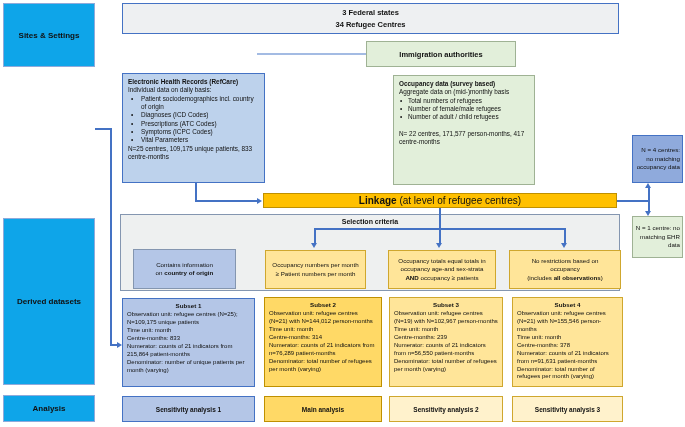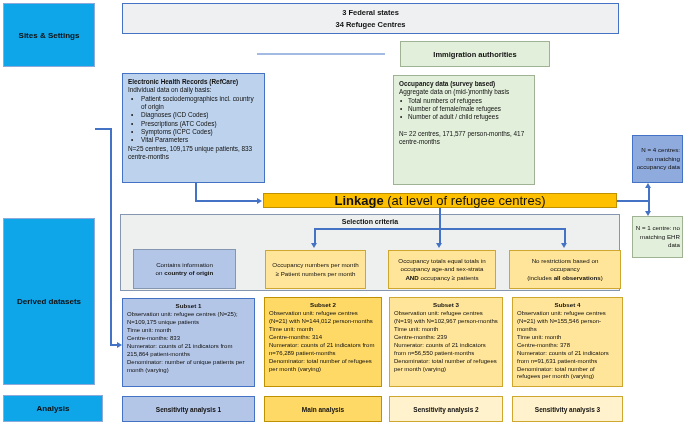--- a/index.html
+++ b/index.html
@@ -19,21 +19,21 @@
   .ehr { background:#bdd2ec; border:1.3px solid #4472c4; font-size:6.4px; line-height:1.3; padding:4px 5px; }
   .occ { background:#e2efda; border:1px solid #9fb294; font-size:6.4px; line-height:1.3; padding:4px 5px; }
   .bt  { font-weight:bold; }
   ul.bullets { margin:0; padding:0; list-style:none; }
   ul.bullets li { position:relative; padding-left:13px; }
   ul.bullets li::before { content:"\2022"; position:absolute; left:3px; }
   .occ ul.bullets li { padding-left:9px; }
   .occ ul.bullets li::before { left:1px; }
   .occ .foot { margin-top:8px; }
 
-  .linkage { background:#ffc000; border:1px solid #bf9000; font-size:13px; }
+  .linkage { background:#ffc000; border:1px solid #bf9000; font-size:10px; }
 
   .selbox { background:#eef0f0; border:1px solid #8496b0; }
   .seltitle { position:absolute; top:3px; left:0; width:100%; text-align:center; font-weight:bold; font-size:7px; }
   .crit { position:absolute; box-sizing:border-box; font-size:6.2px; line-height:1.35;
           display:flex; flex-direction:column; align-items:center; justify-content:center; text-align:center; }
   .crit.cblue   { background:#b4c6e7; border:1px solid #8496b0; }
   .crit.cyellow { background:#ffe599; border:1px solid #cfa72e; }
 
   .subset { font-size:6px; line-height:1.32; padding:3px 4px; }
   .subset .stitle { text-align:center; font-weight:bold; font-size:6.2px; margin-bottom:1px; }
@@ -63,31 +63,31 @@
 <body>
 
 <div class="canvas">
 
   <div class="box rowlabel center" style="left:3px; top:3px; width:92px; height:64px;">
     <span>Sites &amp; Settings</span>
   </div>
   <div class="box rowlabel center" style="left:3px; top:218px; width:92px; height:167px;">
     <span>Derived datasets</span>
   </div>
-  <div class="box rowlabel center" style="left:3px; top:395px; width:100px; height:27px;">
+  <div class="box rowlabel center" style="left:3px; top:395px; width:92px; height:27px;">
     <span>Analysis</span>
   </div>
 
   <div class="box federal center" style="left:122px; top:3px; width:497px; height:31px; flex-direction:column;">
     <div>3 Federal states</div>
     <div>34 Refugee Centres</div>
   </div>
 
   <div class="hline pale" style="left:257px; top:53px; width:128px;"></div>
-  <div class="box immig center" style="left:400px; top:41px; width:150px; height:26px;">
+  <div class="box immig center" style="left:366px; top:41px; width:150px; height:26px;">
     <span>Immigration authorities</span>
   </div>
 
   <div class="box ehr" style="left:122px; top:73px; width:143px; height:110px;">
     <div class="bt">Electronic Health Records (RefCare)</div>
     <div>Individual data on daily basis:</div>
     <ul class="bullets">
       <li>Patient sociodemographics incl. country of origin</li>
       <li>Diagnoses (ICD Codes)</li>
       <li>Prescriptions (ATC Codes)</li>

